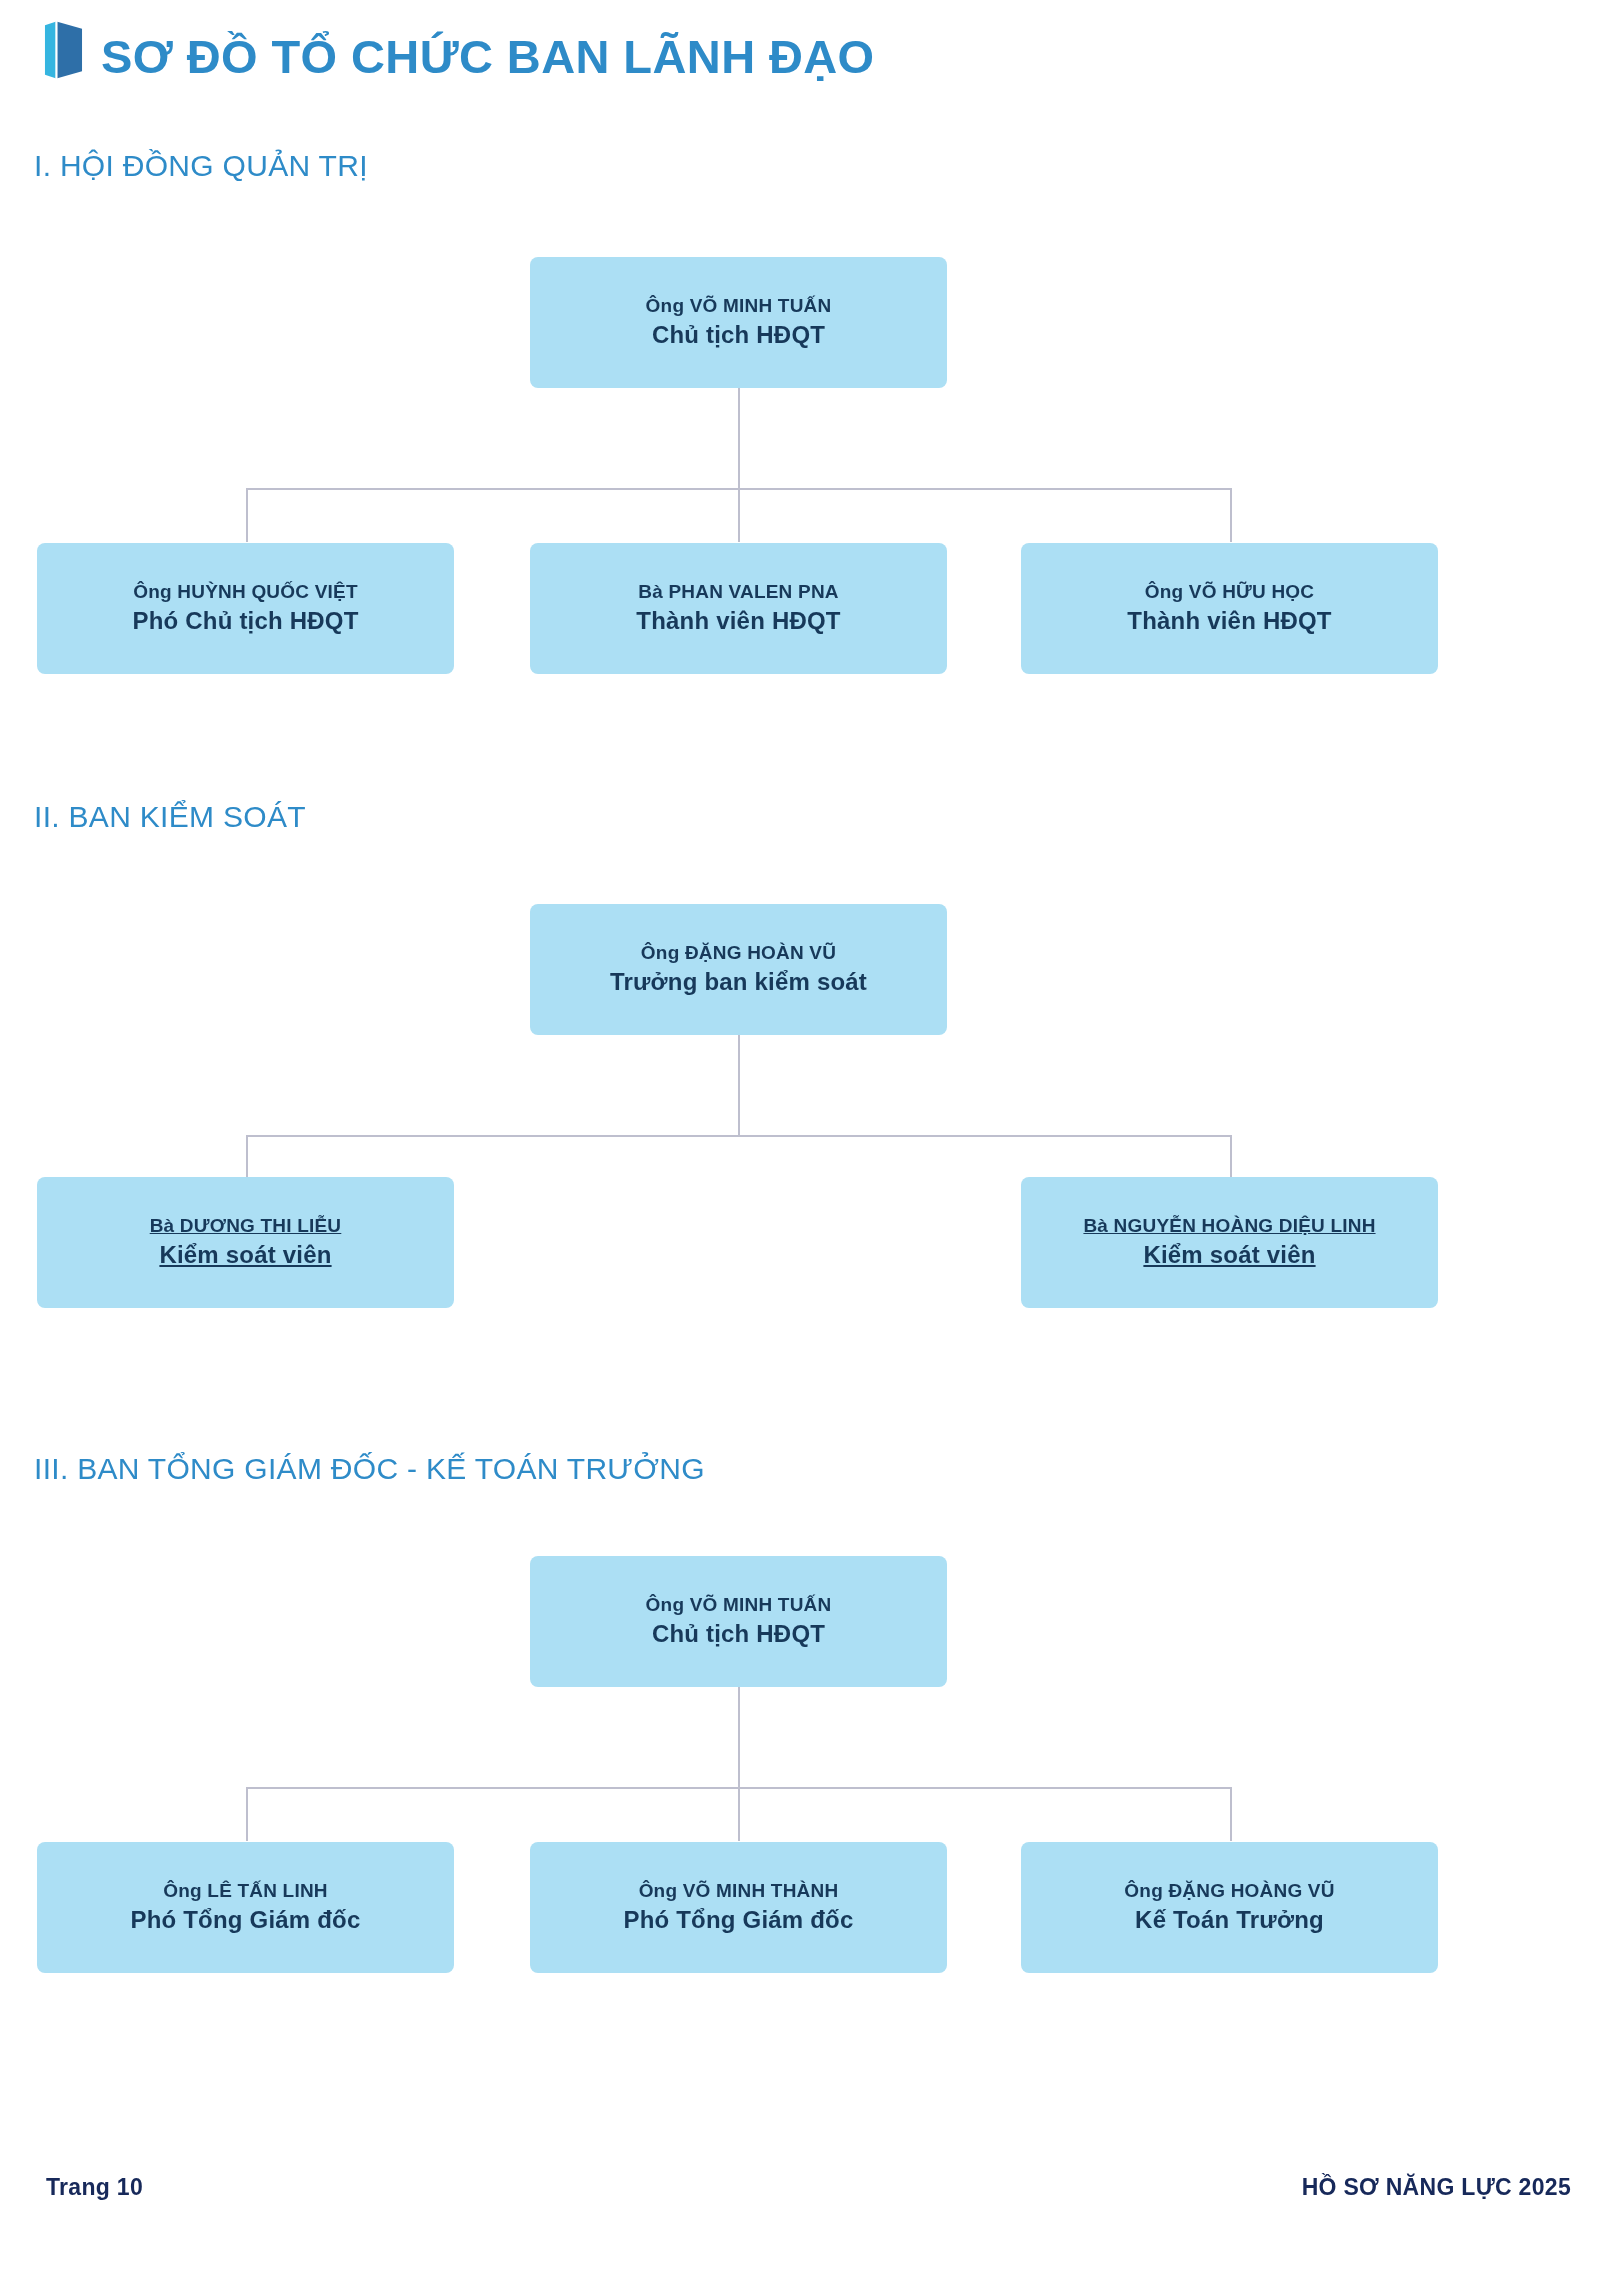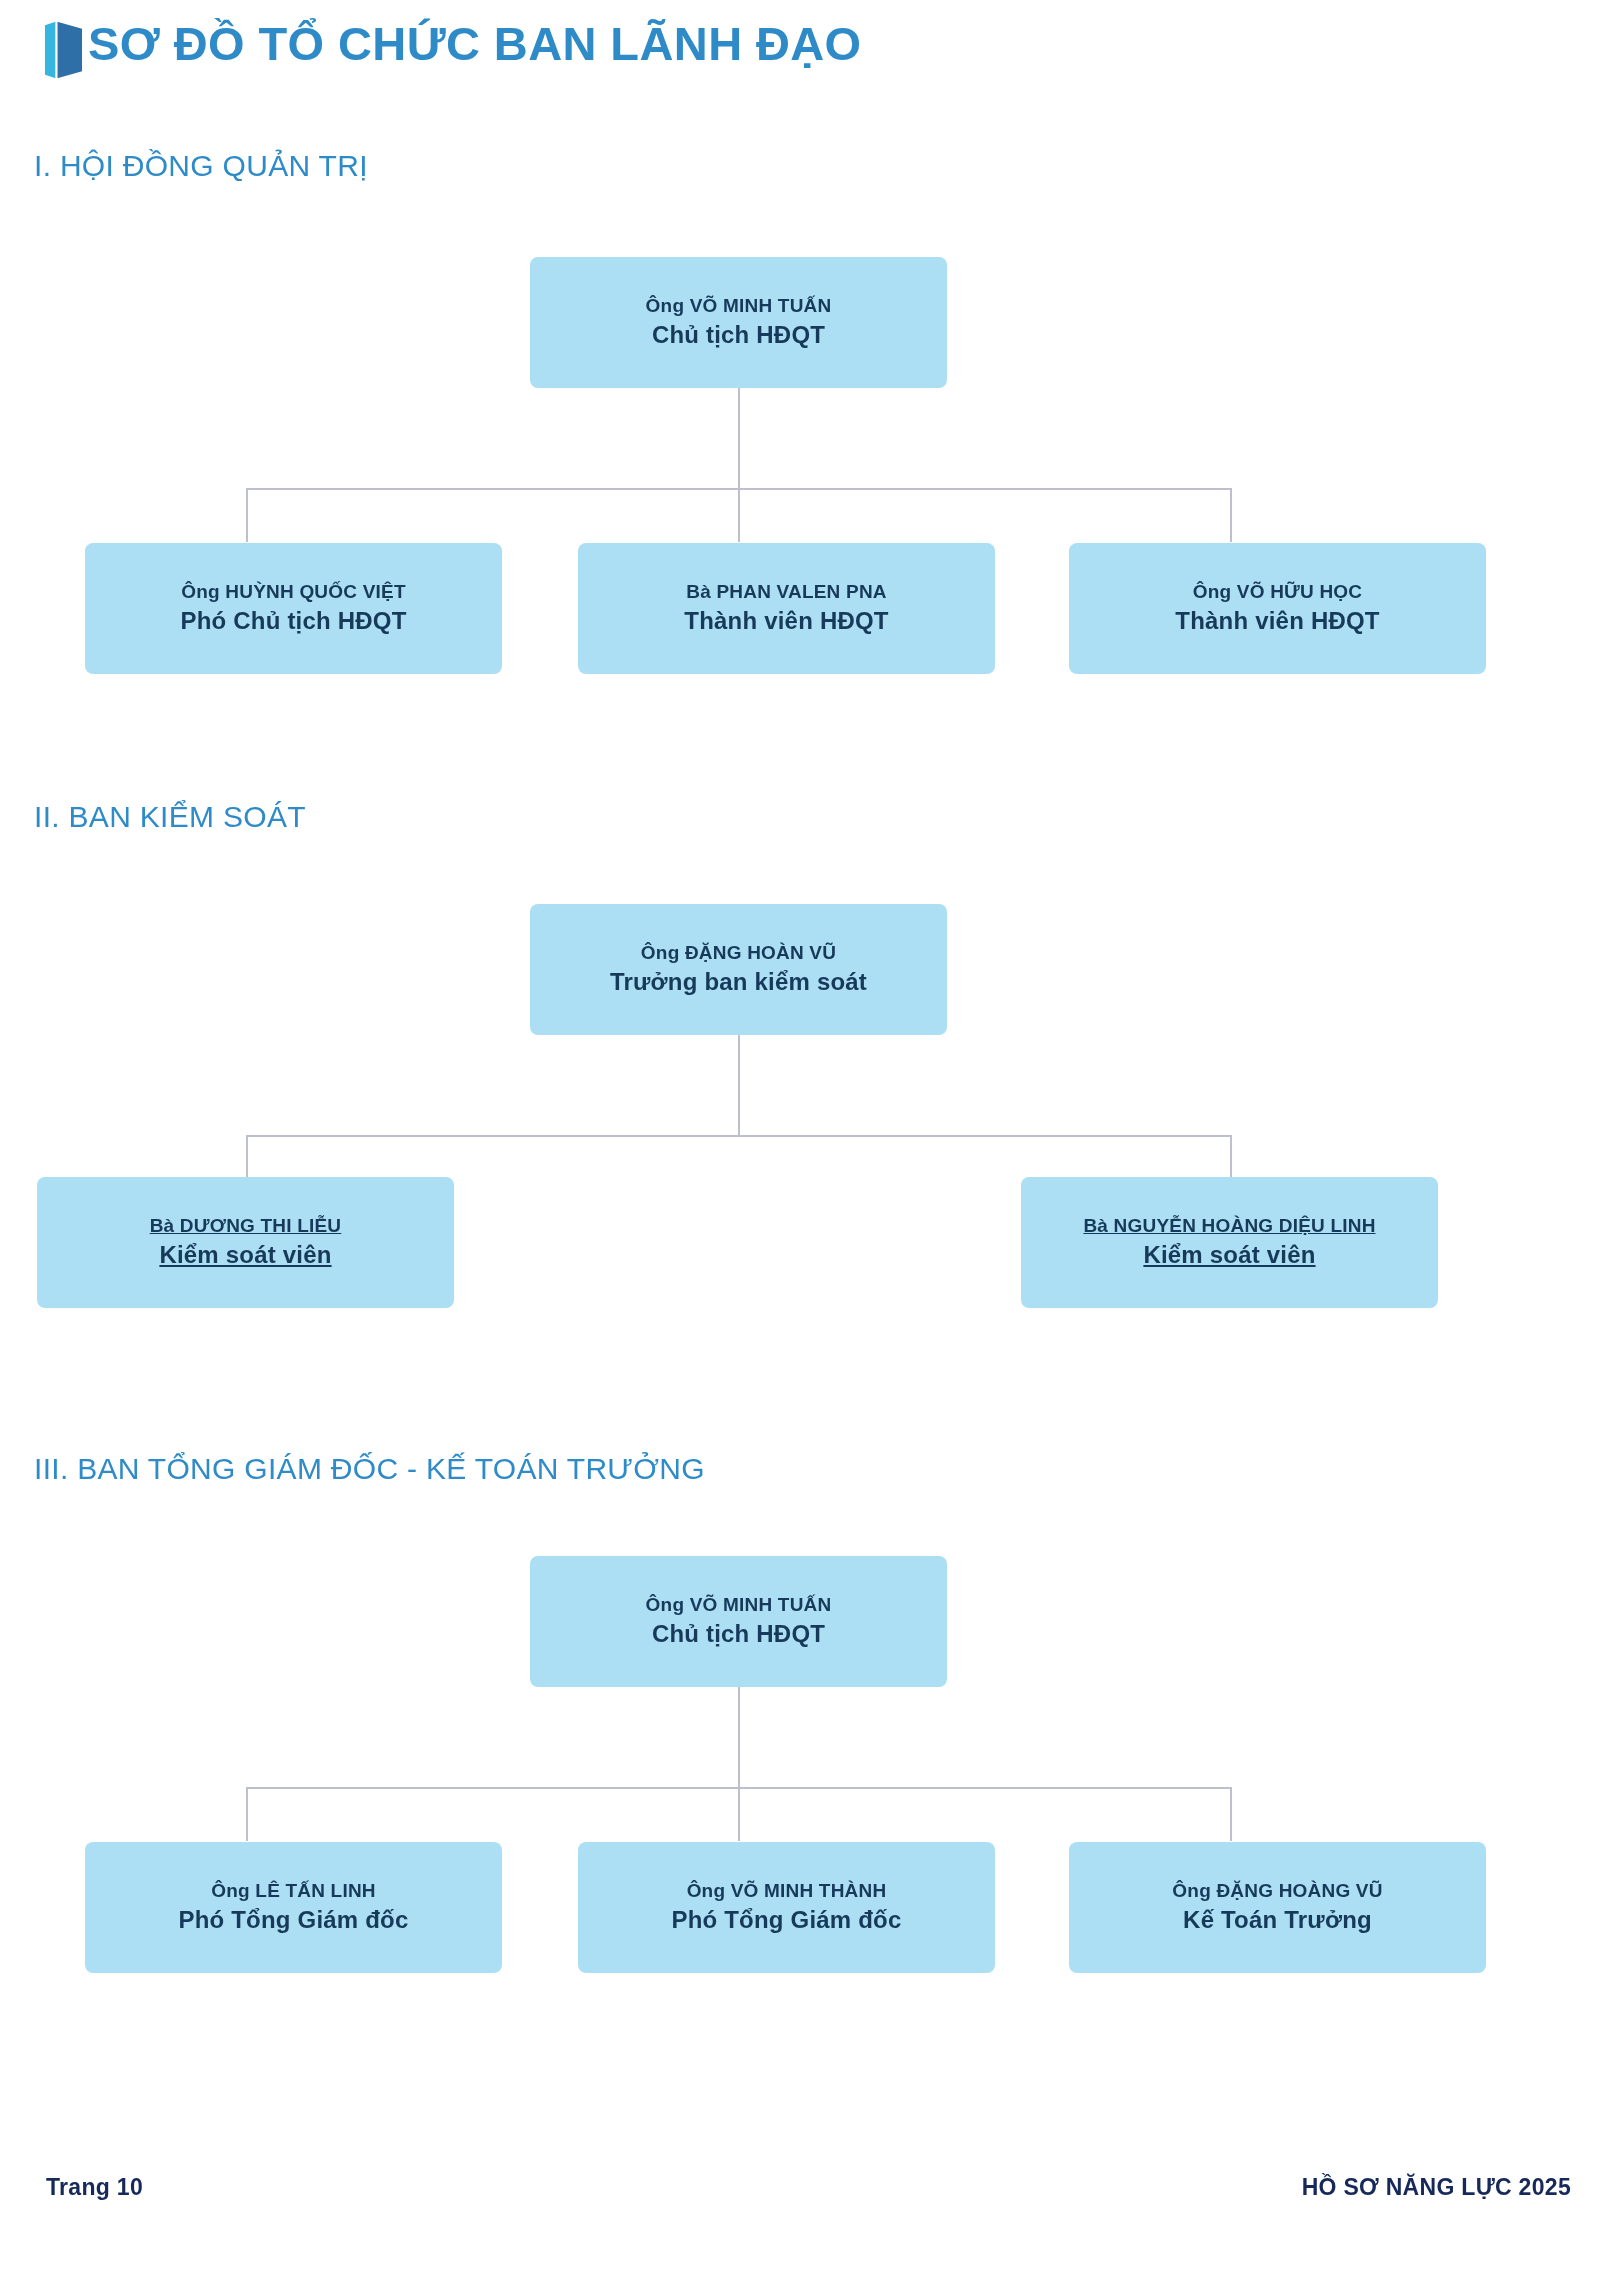--- a/index.html
+++ b/index.html
@@ -20,22 +20,22 @@
     padding: 0;
     overflow: hidden;
   }
 
   
   .title-row {
     position: absolute;
     left: 43px;
     top: 19.5px;
     display: flex;
-    align-items: flex-start;
-    gap: 4px;
+    align-items: flex-end;
+    gap: 17px;
   }
 
   .book-icon {
     width: 41px;
     height: 60px;
     display: block;
     flex: 0 0 auto;
   }
 
   .page-title {
@@ -107,21 +107,20 @@
     top: 0px;
     width: 417px;
     height: 131px;
   }
 
   
   .node.child {
     top: 286px;
     width: 417px;
     height: 131px;
-    margin-left: 48px;
   }
   .node.c-left   { left: 37px; }
   .node.c-mid    { left: 530px; }
   .node.c-right  { left: 1021px; }
 
   
   .node.child2 {
     top: 273px;
     width: 417px;
     height: 131px;

